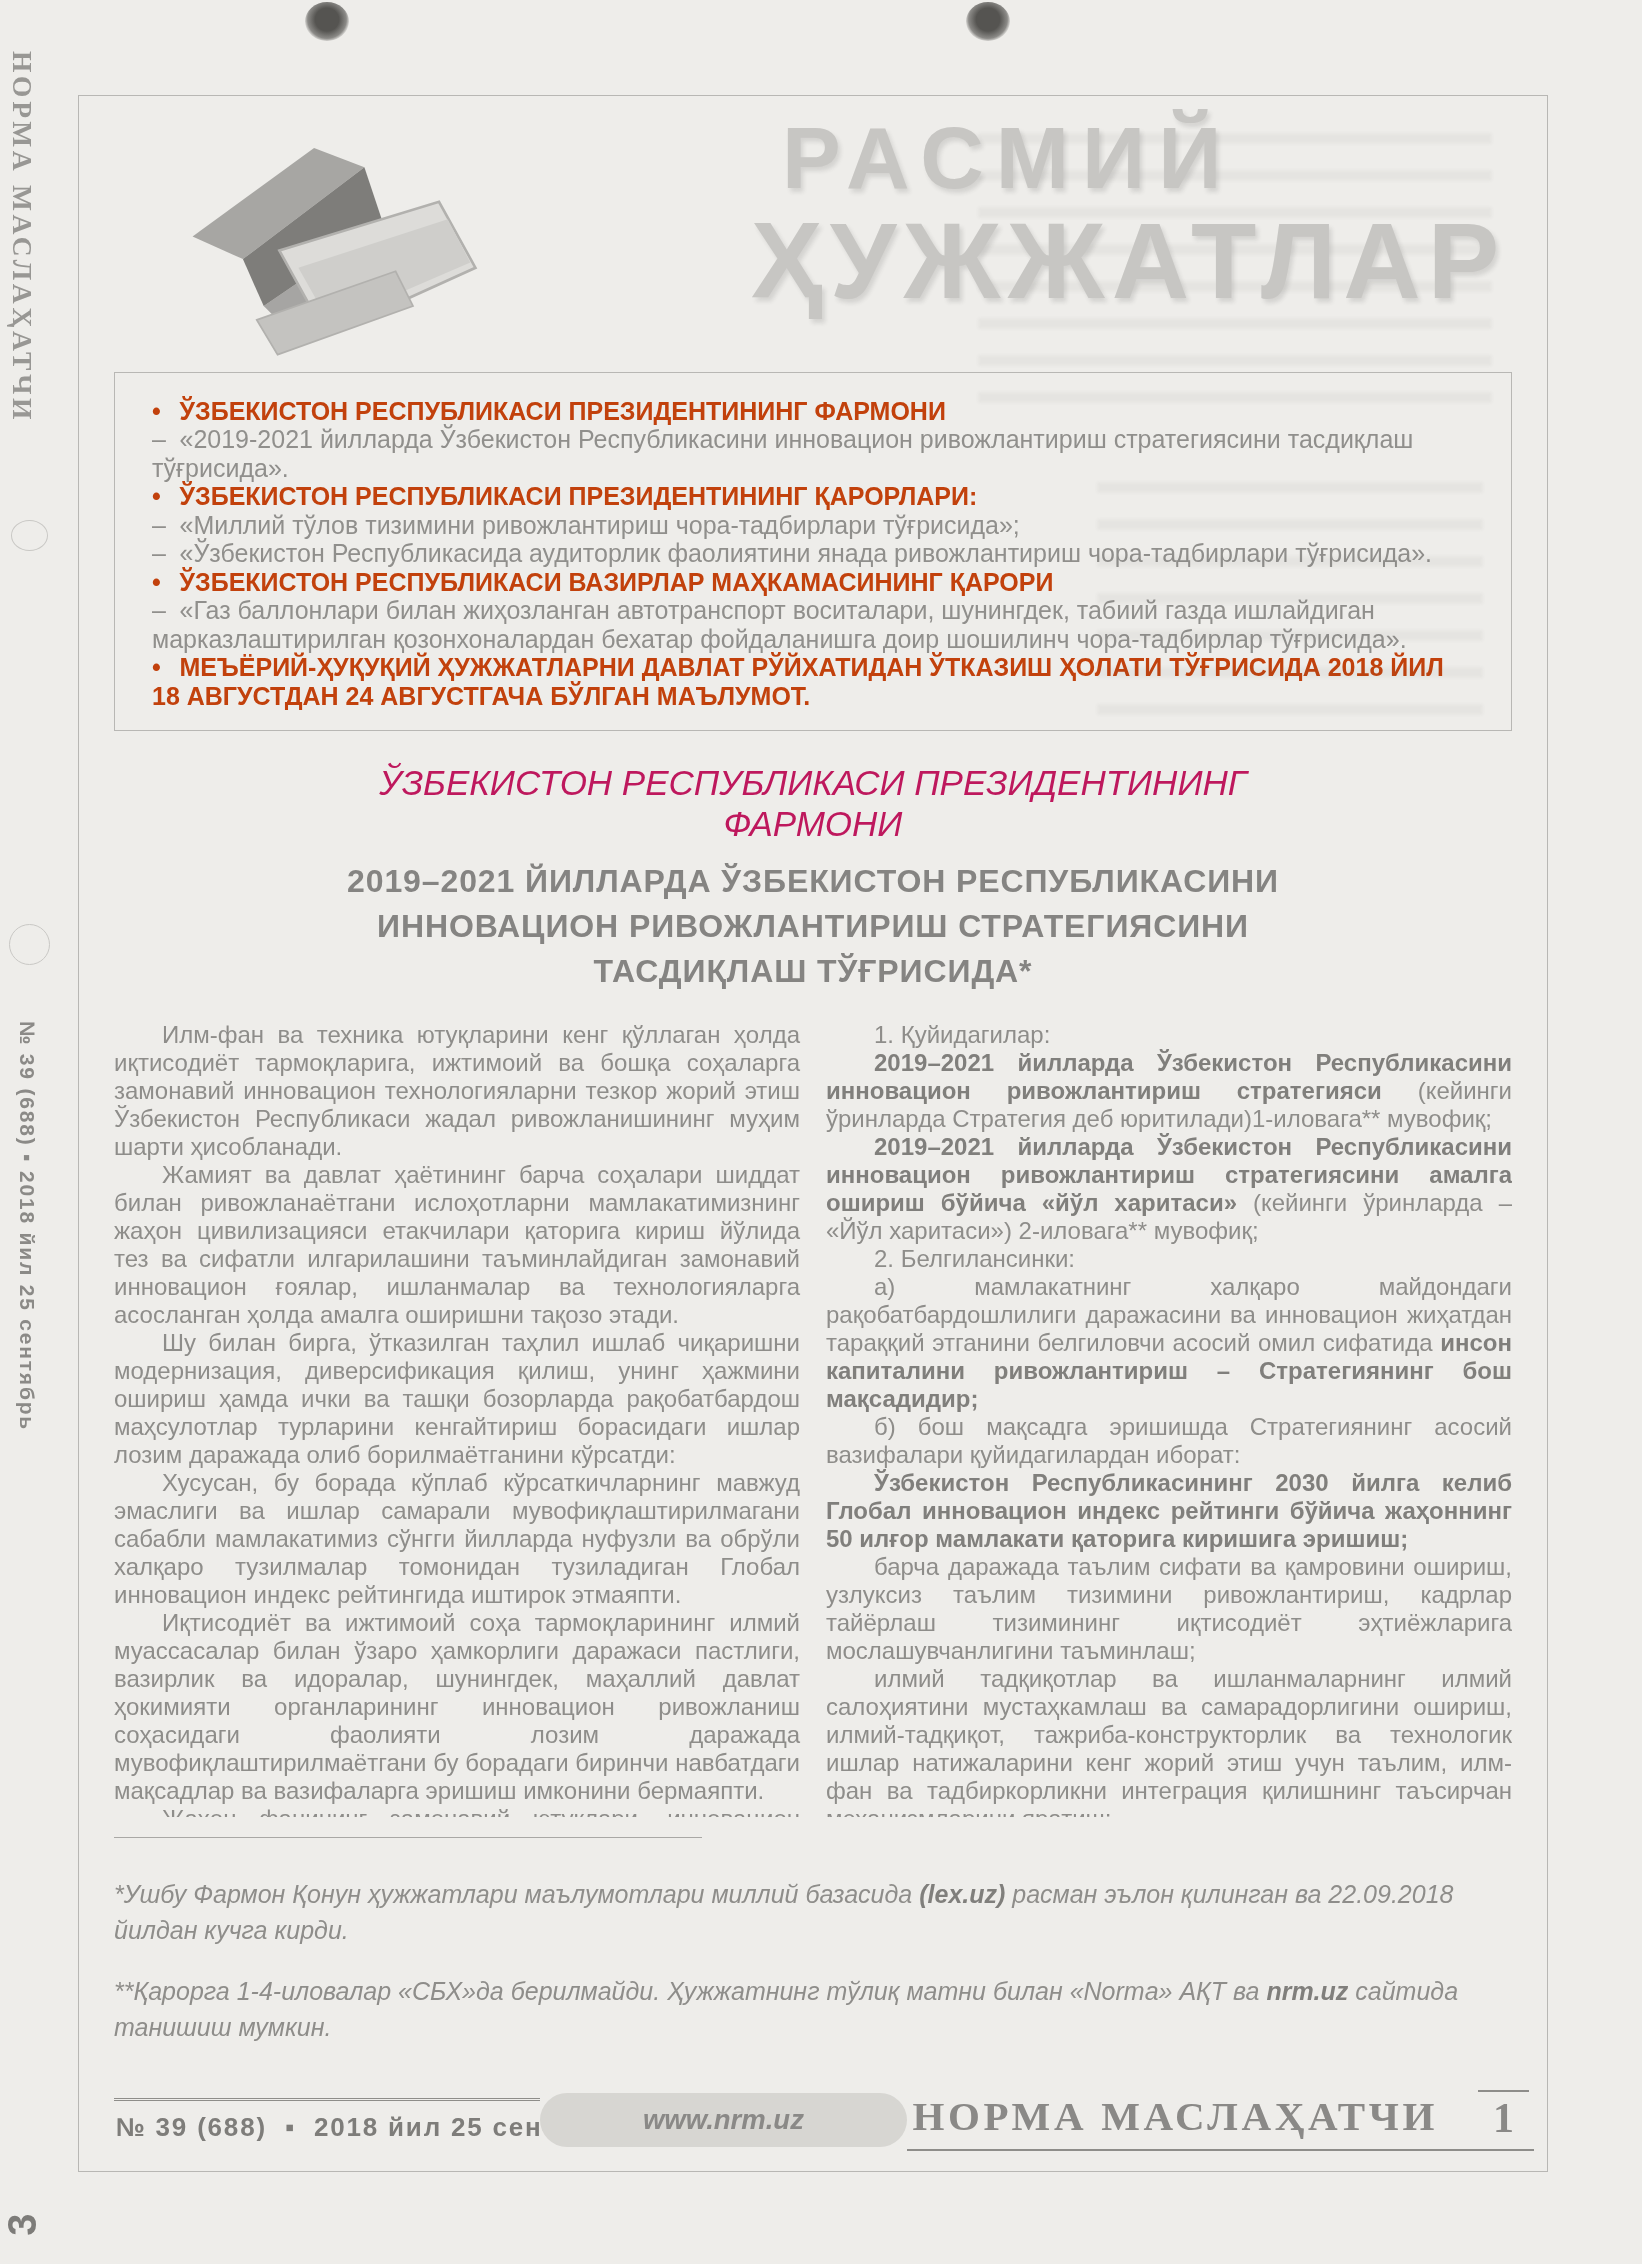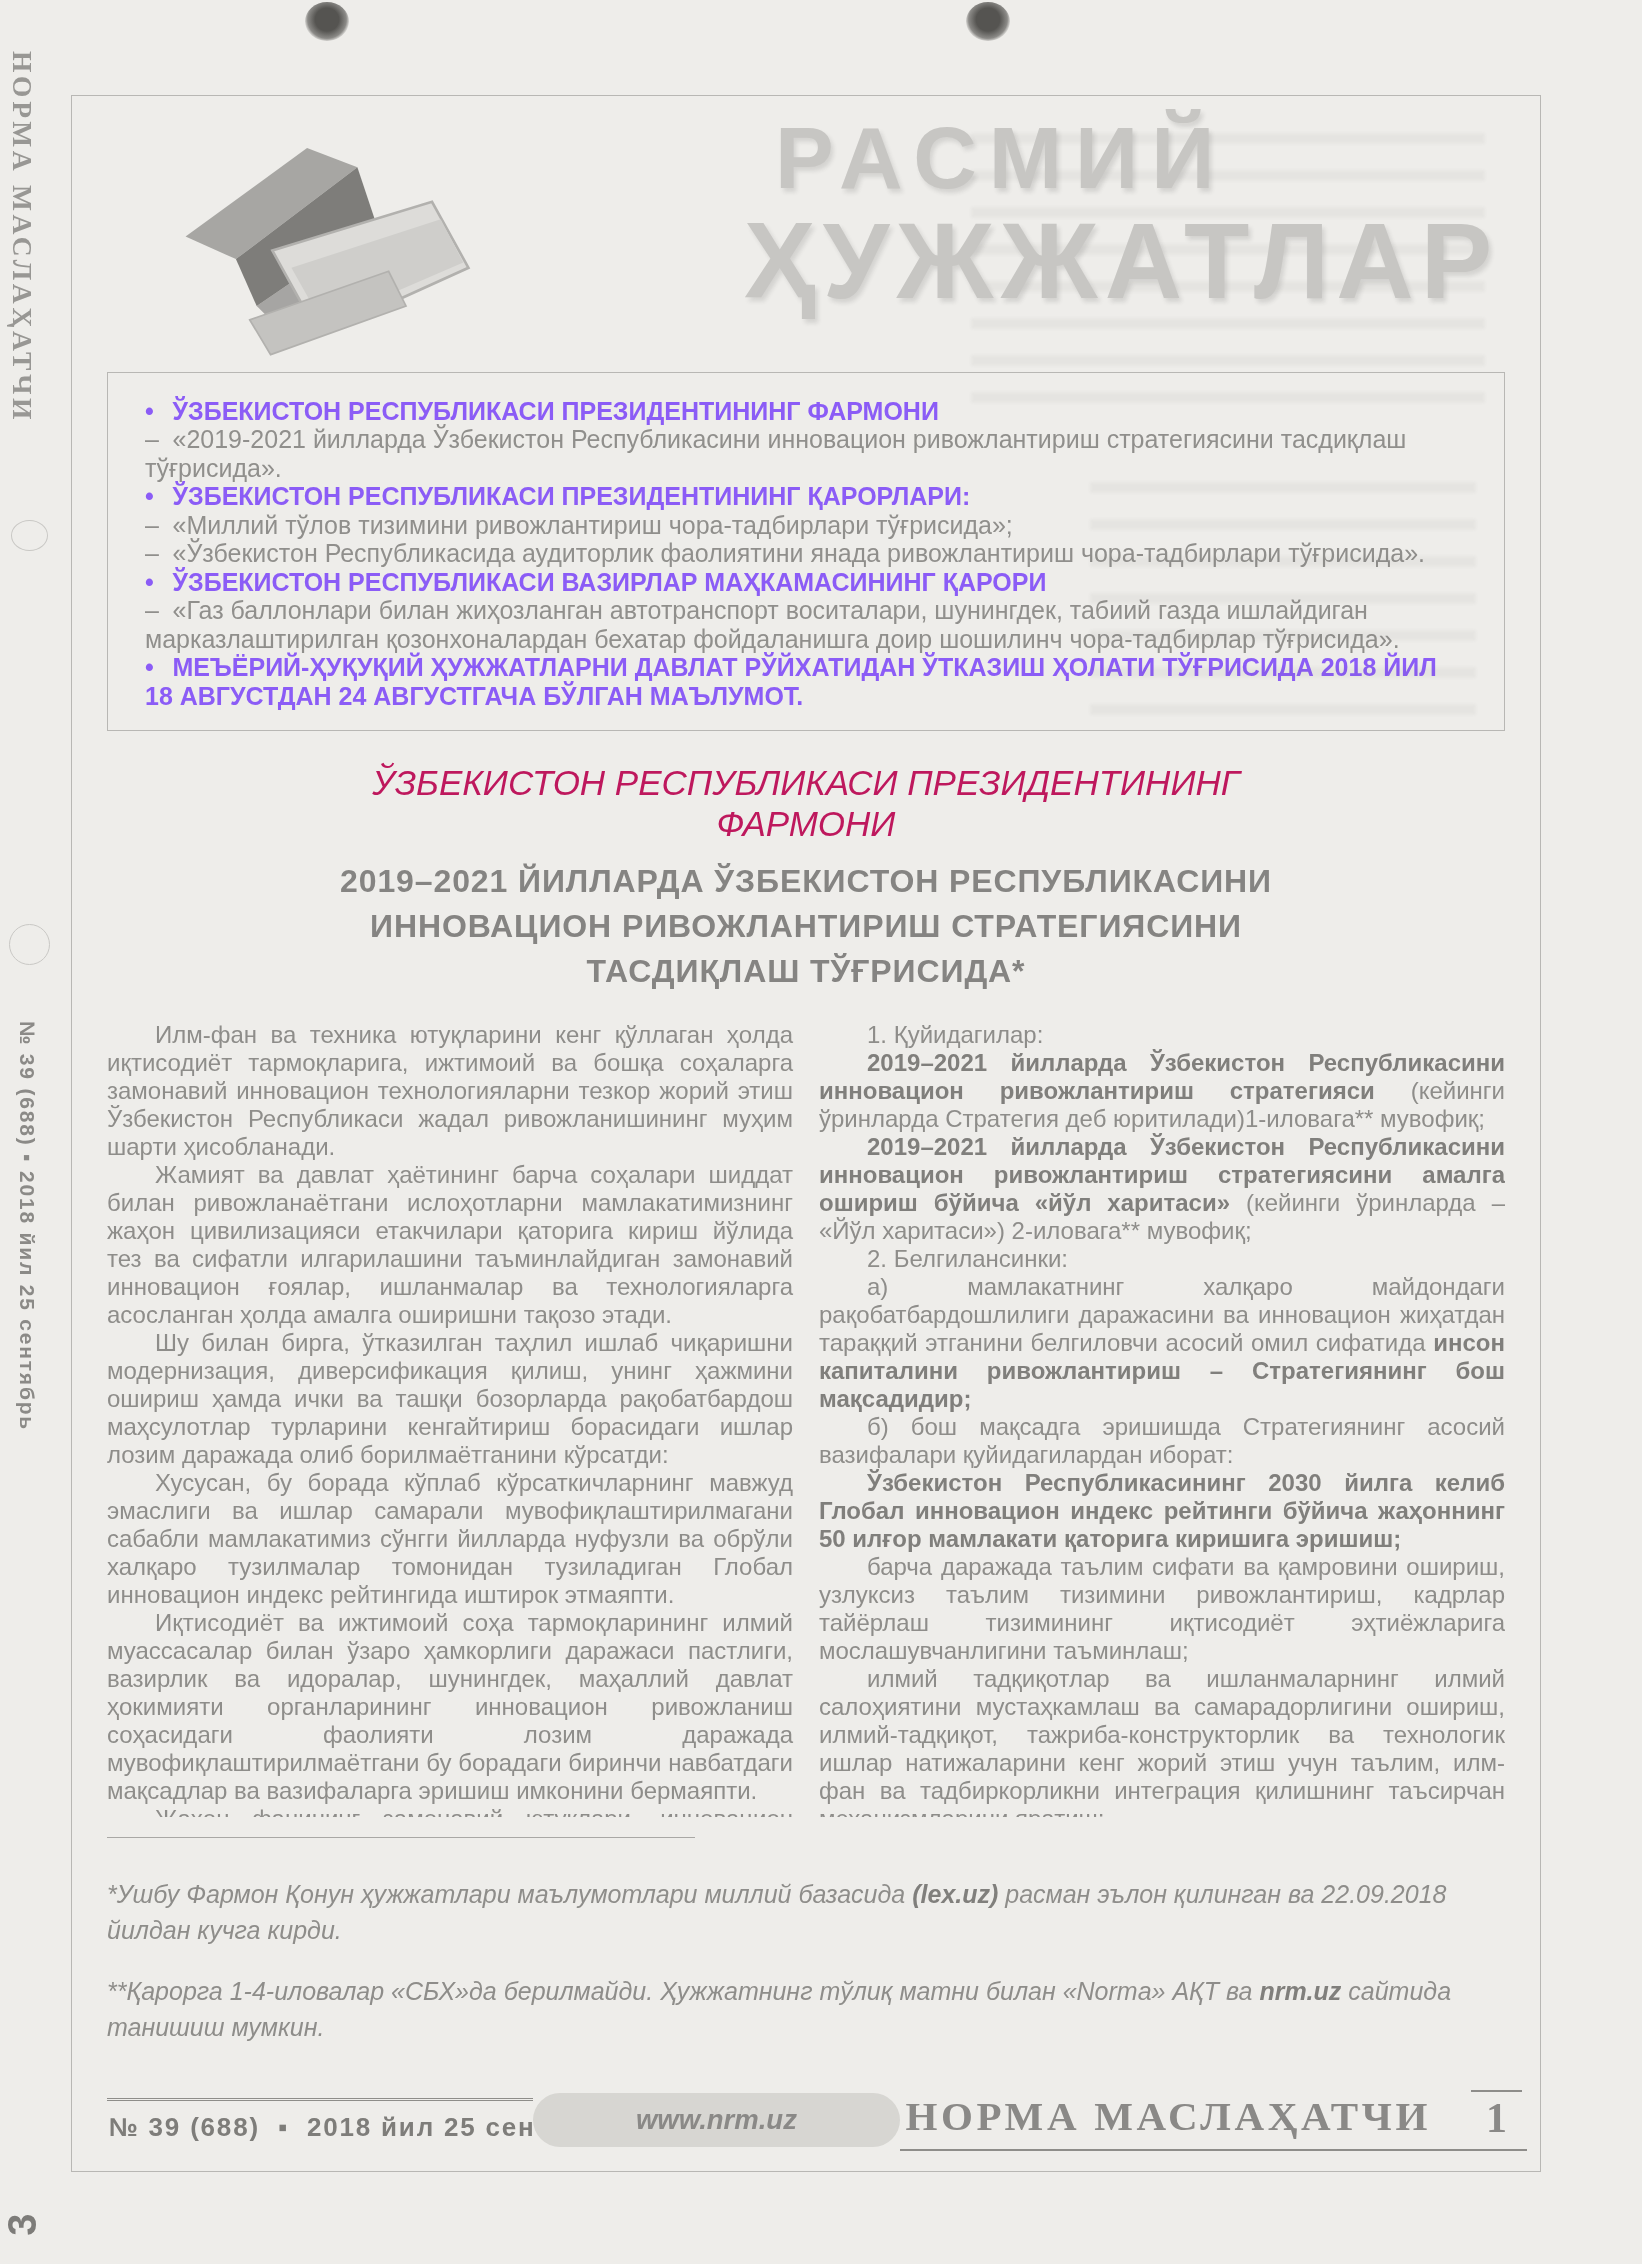--- a/index.html
+++ b/index.html
@@ -22,21 +22,21 @@
   .v-issue{position:absolute;left:14.7px;top:1021px;
     writing-mode:vertical-rl;text-orientation:sideways;
     font-weight:bold;font-size:21px;letter-spacing:1.8px;color:#8b8a87;}
   .sig-mark{position:absolute;left:11px;top:2202px;font-size:40px;font-weight:bold;
     color:#7d7c79;transform:rotate(-90deg);}
   .punch{position:absolute;border:1.8px solid #c9c8c5;border-radius:50%;}
   .punch.p1{left:11px;top:520px;width:35px;height:29px;}
   .punch.p2{left:9.2px;top:924px;width:39px;height:39px;}
 
   
-  .page-frame{position:absolute;left:71px;top:95px;width:1470px;height:2077px;
+  .page-frame{position:absolute;left:78px;top:95px;width:1470px;height:2077px;
     box-sizing:border-box;border:1.8px solid #b8b7b4;background:#eeedea;
     padding:20px 35px 16.5px 35px;display:flex;flex-direction:column;}
 
   
   .ghost{position:absolute;opacity:.05;pointer-events:none;filter:blur(1.8px);
     background:repeating-linear-gradient(180deg,#5b5a57 0 11px,transparent 11px 37px);}
   .ghost.g1{right:55px;top:37px;width:514px;height:275px;}
   .ghost.g2{right:64px;top:386px;width:386px;height:257px;}
 
   
@@ -46,21 +46,21 @@
     font-weight:bold;color:#c7c6c3;line-height:1;
     text-shadow:2.8px 3.7px 4.6px rgba(60,60,58,.14);}
   .header-title .l1{font-size:88px;letter-spacing:13px;padding-right:272px;}
   .header-title .l2{font-size:107px;letter-spacing:7.3px;margin-top:5.5px;}
 
   
   .summary-box{flex:none;border:1.8px solid #b8b7b4;margin-top:5.5px;
     padding:24px 37px 20px 37px;font-size:25px;}
   .sum-item{line-height:28.5px;color:#908f8c;}
   .sum-item .marker{display:inline-block;min-width:27.5px;}
-  .sum-item.head{font-weight:bold;color:#8b5cf6;}
+  .sum-item.head{font-weight:bold;color:#c2410c;}
 
   
   .kicker{flex:none;text-align:center;font-style:italic;font-size:35px;
     color:#be185d;margin-top:31px;line-height:41px;}
   .article-title{flex:none;text-align:center;font-weight:bold;font-size:32px;
     color:#858482;line-height:45px;margin-top:14.7px;letter-spacing:0.9px;}
 
   
   .columns{flex:1 1 auto;display:flex;gap:26px;margin-top:27.5px;overflow:hidden;justify-content:center;}
   .col{flex:1;font-size:24px;line-height:28px;text-align:justify;color:#8e8d8a;}

